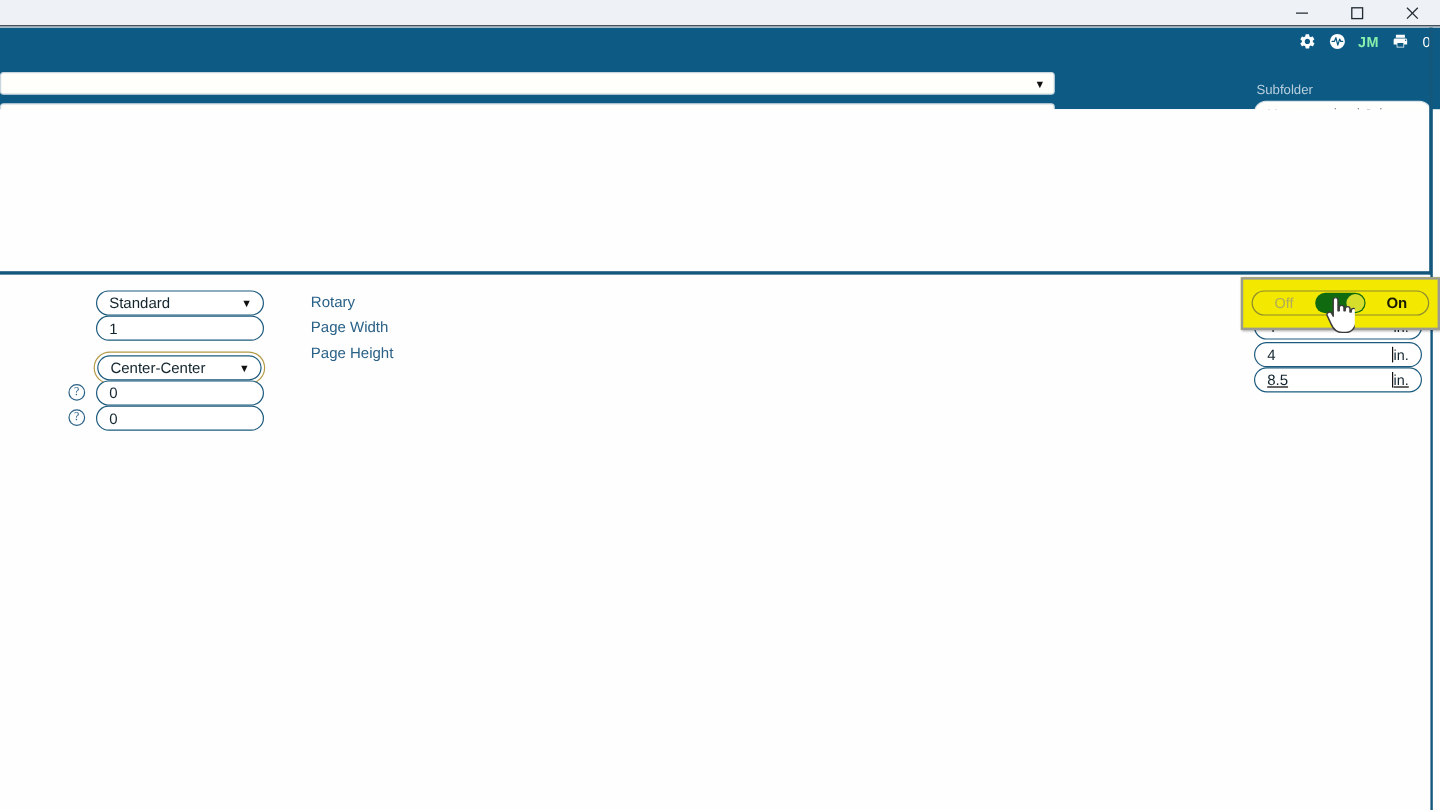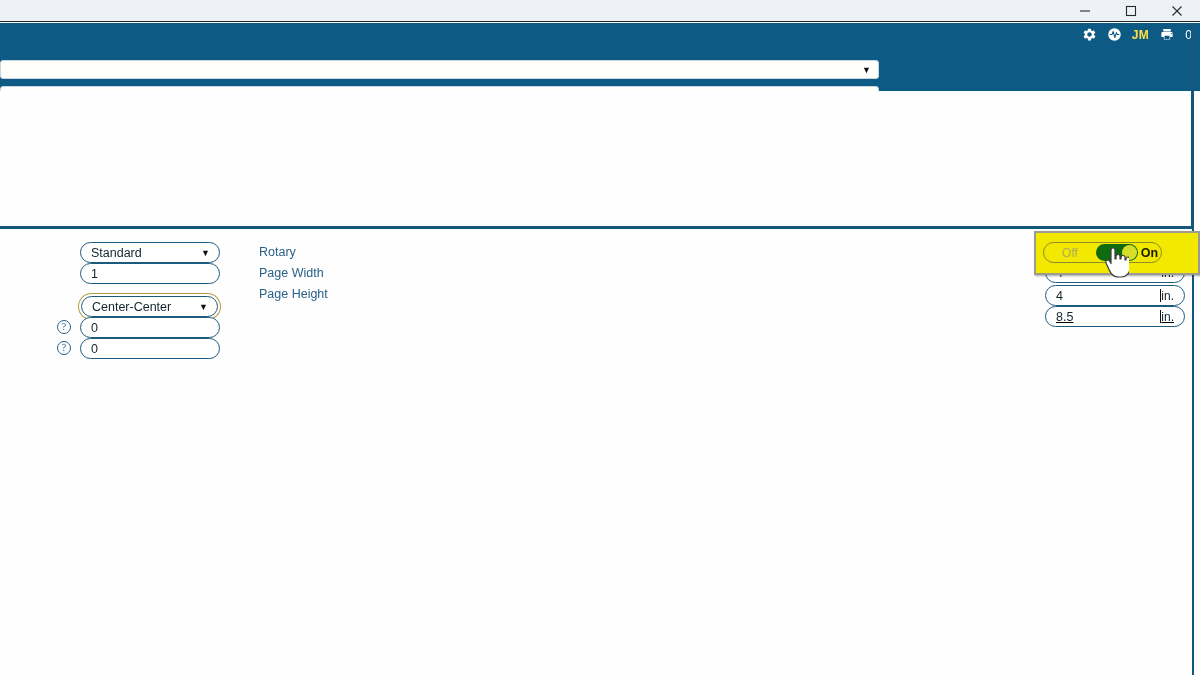--- a/index.html
+++ b/index.html
@@ -55,21 +55,21 @@
     color: #ffffff;
   }
   .hdr-icons .ic {
     display: flex; align-items: center; justify-content: center;
     color: #ffffff;
   }
   .hdr-icons .initials {
     font-size: 12px;
     font-weight: bold;
     letter-spacing: .5px;
-    color: #fde047;
+    color: #86efac;
   }
   .hdr-icons .count {
     font-size: 12px;
     color: #ffffff;
   }
 
   .hdr-field {
     position: absolute;
     left: 0;
     height: 19px;
@@ -249,21 +249,21 @@
     position: absolute;
     left: 1034px; top: 231px;
     width: 166px; height: 44px;
     background: #f2e800;
     border: 2px solid #9b9b93;
     box-shadow: 1px 1px 2px rgba(0,0,0,.35);
   }
   .toggle-switch {
     position: absolute;
     left: 1043px; top: 242px;
-    width: 119px; height: 21px;
+    width: 148px; height: 21px;
     background: #f2e800;
     border: 1px solid #8c8a2e;
     border-radius: 11px;
     display: flex;
     align-items: center;
   }
   .toggle-switch .t-off {
     width: 52px;
     text-align: center;
     font-size: 12px;
@@ -364,20 +364,27 @@
     <div class="hdr-field" id="hdr-field-1">
       <span class="val"></span>
       <span class="caret">▼</span>
     </div>
 
     <div class="hdr-field" id="hdr-field-2">
       <span class="val"></span>
     </div>
 
 
+    <div class="hdr-group" id="hdr-group-subfolder">
+      <div class="lbl">Subfolder</div>
+      <div class="hdr-select">
+        <span class="val">Uncategorized Jobs</span>
+        <span class="caret">▼</span>
+      </div>
+    </div>
   </div>
 
   <div class="canvas"></div>
 
   <div class="divider"></div>
   <div class="right-edge"></div>
 
   <div class="panel">
 
     <div class="lcol">

